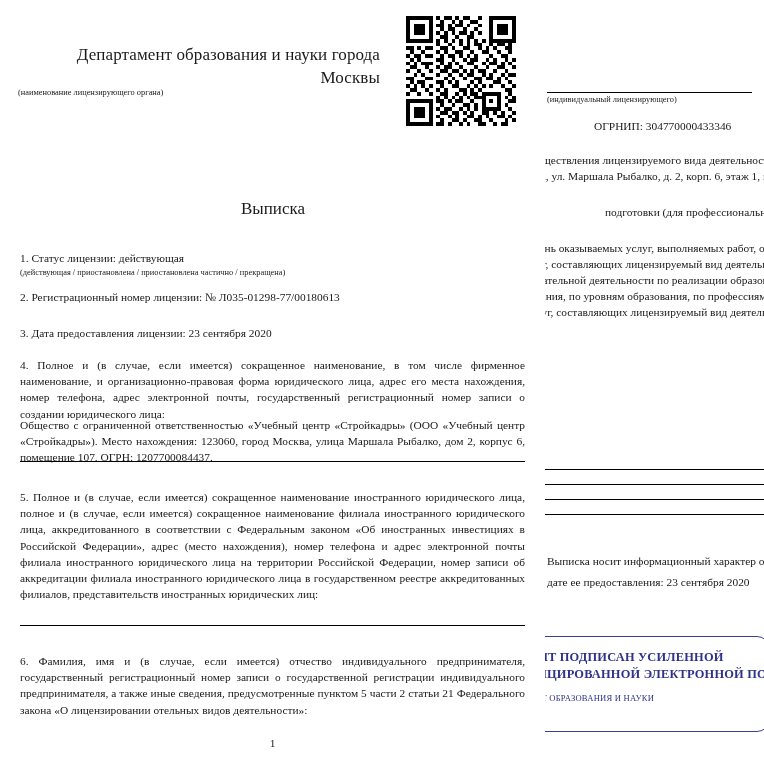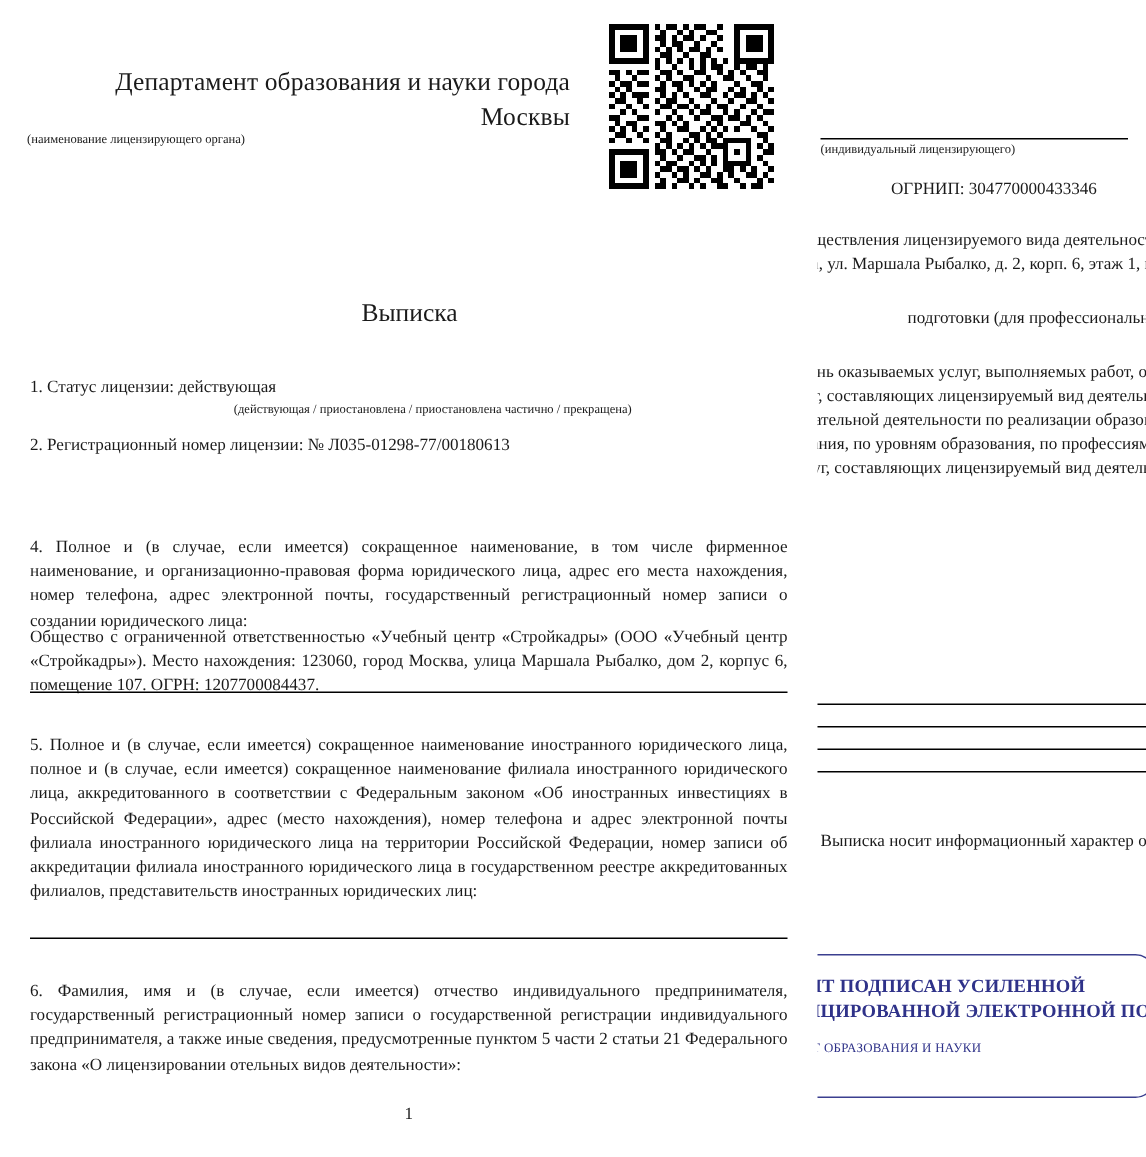--- a/index.html
+++ b/index.html
@@ -75,23 +75,23 @@
     position: absolute;
     left: 20px;
     width: 505px;
     font-size: 11.4px;
     line-height: 1.42;
     text-align: justify;
   }
   .item-flow { text-align: left; }
   .hint {
     position: absolute;
-    left: 36px;
+    left: 20px;
     width: 505px;
-    text-align: center;
+    text-align: left;
     font-size: 8.4px;
     line-height: 1.2;
   }
   .rule {
     position: absolute;
     left: 20px;
     width: 505px;
     border-top: 1.3px solid #000;
     height: 0;
   }
@@ -468,20 +468,21 @@
 
     <div class="doc-title">
       <div>Выписка</div>
     </div>
 
     <div class="item item-flow" style="top:250px;">1. Статус лицензии: действующая</div>
     <div class="hint" style="top:268px;">(действующая / приостановлена / приостановлена частично / прекращена)</div>
 
     <div class="item item-flow" style="top:289px;font-family:Liberation Serif, serif;">2. Регистрационный номер лицензии: № Л035-01298-77/00180613</div>
 
+    <div class="item item-flow" style="top:325px;">3. Дата предоставления лицензии: 23 сентября 2020</div>
 
     <div class="item" style="top:357px;">4. Полное и (в случае, если имеется) сокращенное наименование, в том числе фирменное наименование, и организационно-правовая форма юридического лица, адрес его места нахождения, номер телефона, адрес электронной почты, государственный регистрационный номер записи о создании юридического лица:</div>
     <div class="item item-flow" style="top:417px;text-align:justify;">Общество с ограниченной ответственностью «Учебный центр «Стройкадры» (ООО «Учебный центр «Стройкадры»). Место нахождения: 123060, город Москва, улица Маршала Рыбалко, дом 2, корпус 6, помещение 107. ОГРН: 1207700084437.</div>
     <div class="rule" style="top:461px;"></div>
 
     <div class="item" style="top:489px;">5. Полное и (в случае, если имеется) сокращенное наименование иностранного юридического лица, полное и (в случае, если имеется) сокращенное наименование филиала иностранного юридического лица, аккредитованного в соответствии с Федеральным законом «Об иностранных инвестициях в Российской Федерации», адрес (место нахождения), номер телефона и адрес электронной почты филиала иностранного юридического лица на территории Российской Федерации, номер записи об аккредитации филиала иностранного юридического лица в государственном реестре аккредитованных филиалов, представительств иностранных юридических лиц:</div>
     <div class="rule" style="top:625px;"></div>
 
     <div class="item" style="top:653px;">6. Фамилия, имя и (в случае, если имеется) отчество индивидуального предпринимателя, государственный регистрационный номер записи о государственной регистрации индивидуального предпринимателя, а также иные сведения, предусмотренные пунктом 5 части 2 статьи 21 Федерального закона «О лицензировании отельных видов деятельности»:</div>
 
@@ -510,20 +511,21 @@
       <div class="frag-table">
 
         <div class="tline" style="top:17px;"></div>
         <div class="tline" style="top:32px;"></div>
         <div class="tline" style="top:47px;"></div>
         <div class="tline" style="top:62px;"></div>
 
       </div>
 
       <div class="frag-line" style="left:262px;top:553px;">Выписка носит информационный характер о предоставлении лицензии и</div>
+      <div class="frag-line" style="left:262px;top:574px;">дате ее предоставления: 23 сентября 2020</div>
 
       <div class="stamp">
         <div class="stamp-l1">ДОКУМЕНТ ПОДПИСАН УСИЛЕННОЙ</div>
         <div class="stamp-l2">КВАЛИФИЦИРОВАННОЙ ЭЛЕКТРОННОЙ ПОДПИСЬЮ</div>
         <div class="stamp-l3">ДЕПАРТАМЕНТ ОБРАЗОВАНИЯ И НАУКИ</div>
       </div>
 
     </div>
   </div>
 

